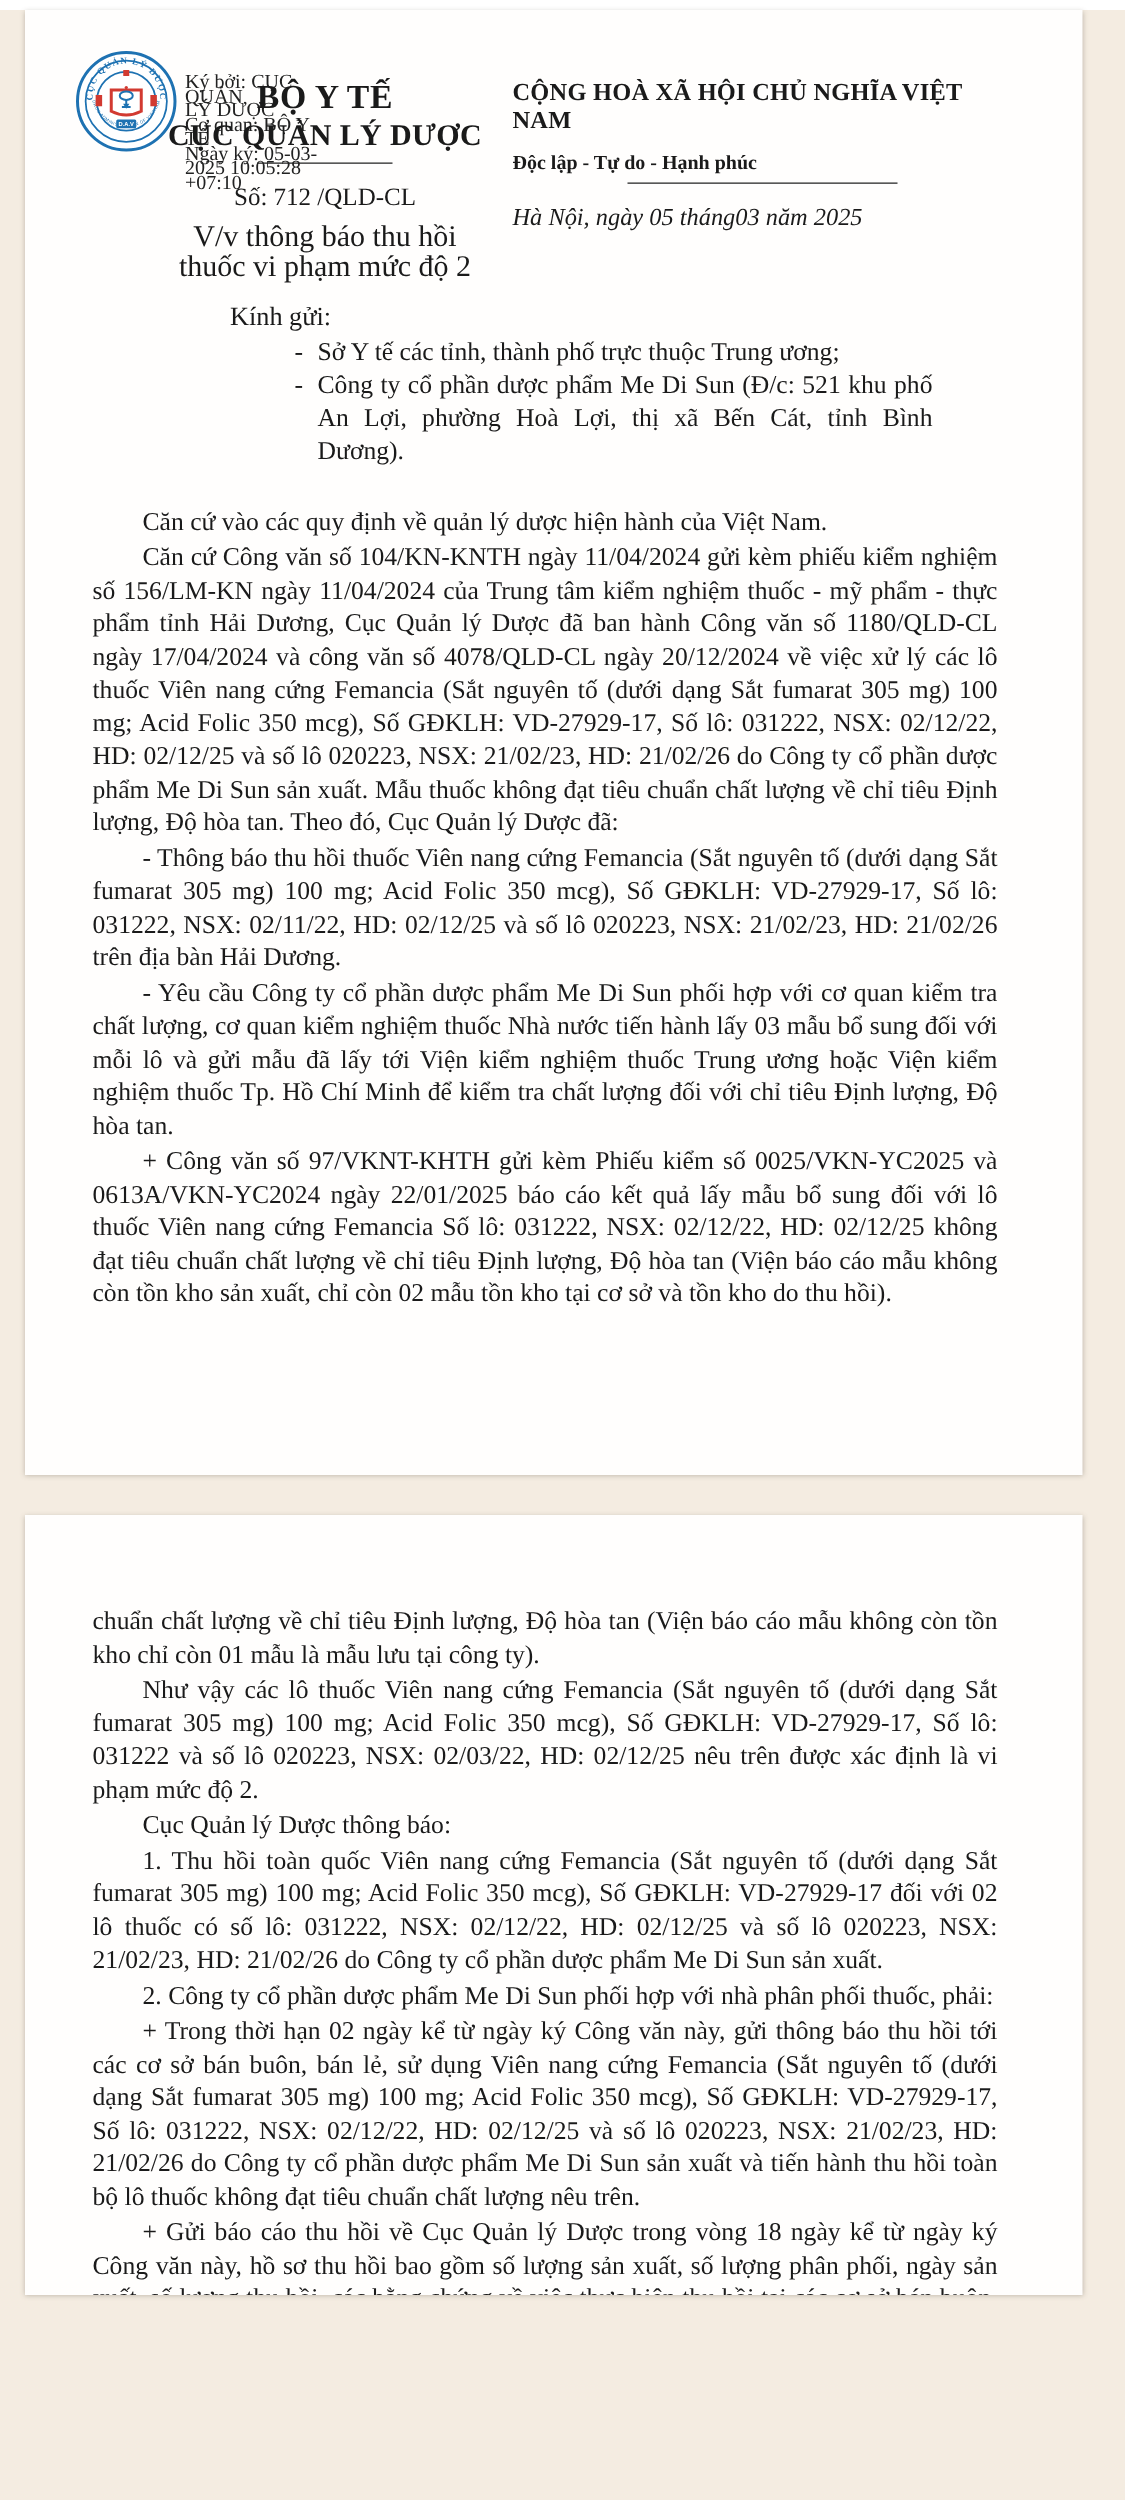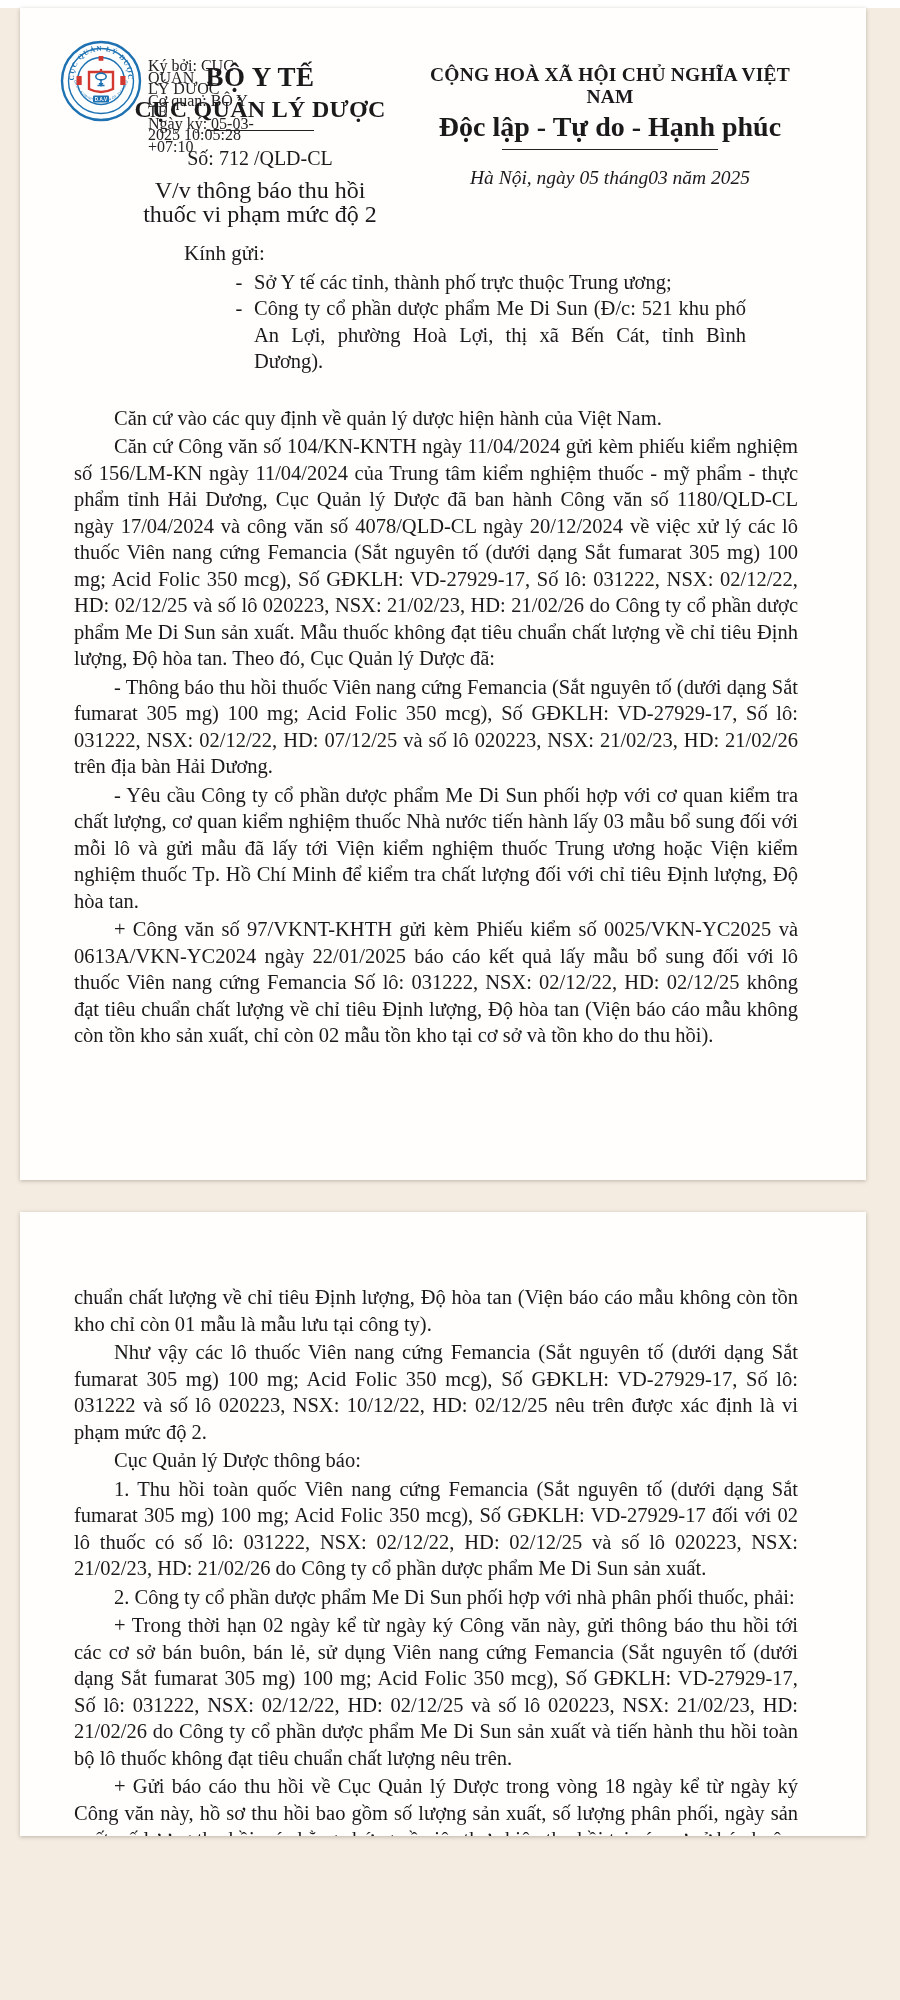--- a/index.html
+++ b/index.html
@@ -13,29 +13,29 @@
   .page{
     position:absolute;left:20px;width:846px;background:#fffefd;
     box-shadow:0 1px 4px rgba(90,80,65,.35);
     overflow:hidden;
   }
   #page1{top:8px;height:1172px;}
   #page2{top:1212px;height:624px;}
 
   
   .hdr-left{position:absolute;left:60px;top:54px;width:360px;text-align:center;}
-  .hdr-right{position:absolute;left:390px;top:56px;width:400px;text-align:center;}
+  .hdr-right{position:absolute;left:390px;top:56px;width:400px;}
   .ministry{font-size:27px;font-weight:bold;letter-spacing:.5px;}
   .agency{font-size:24px;font-weight:bold;margin-top:3px;letter-spacing:.3px;}
   .rule-left{width:108px;height:0;border-top:1.6px solid #222;margin:7px auto 0 auto;}
   .rule-right{width:216px;height:0;border-top:1.6px solid #222;margin:6px auto 0 auto;}
   .doc-no{font-size:20px;margin-top:16px;}
   .subject{font-size:24px;line-height:24px;margin:8px auto 0 auto;width:268px;}
   .national{font-size:19.5px;font-weight:bold;letter-spacing:.2px;}
-  .motto{font-size:28px;font-weight:bold;margin-top:3px;}
+  .motto{font-size:16px;font-weight:bold;margin-top:14px;}
   .place-date{font-size:19.5px;font-style:italic;margin-top:17px;}
 
   .stamp{position:absolute;left:40px;top:32px;width:82px;height:82px;}
   .sig-block{
     position:absolute;left:128px;top:52px;width:110px;
     font-size:16px;line-height:11.5px;color:#222;
     font-family:"Liberation Serif","DejaVu Serif",serif;
   }
 
   
@@ -119,31 +119,31 @@
         <span class="recip-dash">-</span>
         <span class="recip-text">Sở Y tế các tỉnh, thành phố trực thuộc Trung ương;</span>
       </div>
       <div class="recip-row">
         <span class="recip-dash">-</span>
         <span class="recip-text">Công ty cổ phần dược phẩm Me Di Sun (Đ/c: 521 khu phố An Lợi, phường Hoà Lợi, thị xã Bến Cát, tỉnh Bình Dương).</span>
       </div>
     </div>
     <p class="para">Căn cứ vào các quy định về quản lý dược hiện hành của Việt Nam.</p>
     <p class="para">Căn cứ Công văn số 104/KN-KNTH ngày 11/04/2024 gửi kèm phiếu kiểm nghiệm số 156/LM-KN ngày 11/04/2024 của Trung tâm kiểm nghiệm thuốc - mỹ phẩm - thực phẩm tỉnh Hải Dương, Cục Quản lý Dược đã ban hành Công văn số 1180/QLD-CL ngày 17/04/2024 và công văn số 4078/QLD-CL ngày 20/12/2024 về việc xử lý các lô thuốc Viên nang cứng Femancia (Sắt nguyên tố (dưới dạng Sắt fumarat 305 mg) 100 mg; Acid Folic 350 mcg), Số GĐKLH: VD-27929-17, Số lô: 031222, NSX: 02/12/22, HD: 02/12/25 và số lô 020223, NSX: 21/02/23, HD: 21/02/26 do Công ty cổ phần dược phẩm Me Di Sun sản xuất. Mẫu thuốc không đạt tiêu chuẩn chất lượng về chỉ tiêu Định lượng, Độ hòa tan. Theo đó, Cục Quản lý Dược đã:</p>
-    <p class="para">- Thông báo thu hồi thuốc Viên nang cứng Femancia (Sắt nguyên tố (dưới dạng Sắt fumarat 305 mg) 100 mg; Acid Folic 350 mcg), Số GĐKLH: VD-27929-17, Số lô: 031222, NSX: 02/12/22, HD: 07/12/25 và số lô 020223, NSX: 21/02/23, HD: 21/02/26 trên địa bàn Hải Dương.</p>
+    <p class="para">- Thông báo thu hồi thuốc Viên nang cứng Femancia (Sắt nguyên tố (dưới dạng Sắt fumarat 305 mg) 100 mg; Acid Folic 350 mcg), Số GĐKLH: VD-27929-17, Số lô: 031222, NSX: 02/11/22, HD: 02/12/25 và số lô 020223, NSX: 21/02/23, HD: 21/02/26 trên địa bàn Hải Dương.</p>
     <p class="para">- Yêu cầu Công ty cổ phần dược phẩm Me Di Sun phối hợp với cơ quan kiểm tra chất lượng, cơ quan kiểm nghiệm thuốc Nhà nước tiến hành lấy 03 mẫu bổ sung đối với mỗi lô và gửi mẫu đã lấy tới Viện kiểm nghiệm thuốc Trung ương hoặc Viện kiểm nghiệm thuốc Tp. Hồ Chí Minh để kiểm tra chất lượng đối với chỉ tiêu Định lượng, Độ hòa tan.</p>
     <p class="para">+ Công văn số 97/VKNT-KHTH gửi kèm Phiếu kiểm số 0025/VKN-YC2025 và 0613A/VKN-YC2024 ngày 22/01/2025 báo cáo kết quả lấy mẫu bổ sung đối với lô thuốc Viên nang cứng Femancia Số lô: 031222, NSX: 02/12/22, HD: 02/12/25 không đạt tiêu chuẩn chất lượng về chỉ tiêu Định lượng, Độ hòa tan (Viện báo cáo mẫu không còn tồn kho sản xuất, chỉ còn 02 mẫu tồn kho tại cơ sở và tồn kho do thu hồi).</p>
 
   </div>
 </div>
 
 <div class="page" id="page2">
   <div class="body-col">
     <p class="para no-indent">chuẩn chất lượng về chỉ tiêu Định lượng, Độ hòa tan (Viện báo cáo mẫu không còn tồn kho chỉ còn 01 mẫu là mẫu lưu tại công ty).</p>
-    <p class="para">Như vậy các lô thuốc Viên nang cứng Femancia (Sắt nguyên tố (dưới dạng Sắt fumarat 305 mg) 100 mg; Acid Folic 350 mcg), Số GĐKLH: VD-27929-17, Số lô: 031222 và số lô 020223, NSX: 10/12/22, HD: 02/12/25 nêu trên được xác định là vi phạm mức độ 2.</p>
+    <p class="para">Như vậy các lô thuốc Viên nang cứng Femancia (Sắt nguyên tố (dưới dạng Sắt fumarat 305 mg) 100 mg; Acid Folic 350 mcg), Số GĐKLH: VD-27929-17, Số lô: 031222 và số lô 020223, NSX: 02/03/22, HD: 02/12/25 nêu trên được xác định là vi phạm mức độ 2.</p>
     <p class="para">Cục Quản lý Dược thông báo:</p>
     <p class="para">1. Thu hồi toàn quốc Viên nang cứng Femancia (Sắt nguyên tố (dưới dạng Sắt fumarat 305 mg) 100 mg; Acid Folic 350 mcg), Số GĐKLH: VD-27929-17 đối với 02 lô thuốc có số lô: 031222, NSX: 02/12/22, HD: 02/12/25 và số lô 020223, NSX: 21/02/23, HD: 21/02/26 do Công ty cổ phần dược phẩm Me Di Sun sản xuất.</p>
     <p class="para">2. Công ty cổ phần dược phẩm Me Di Sun phối hợp với nhà phân phối thuốc, phải:</p>
     <p class="para">+ Trong thời hạn 02 ngày kể từ ngày ký Công văn này, gửi thông báo thu hồi tới các cơ sở bán buôn, bán lẻ, sử dụng Viên nang cứng Femancia (Sắt nguyên tố (dưới dạng Sắt fumarat 305 mg) 100 mg; Acid Folic 350 mcg), Số GĐKLH: VD-27929-17, Số lô: 031222, NSX: 02/12/22, HD: 02/12/25 và số lô 020223, NSX: 21/02/23, HD: 21/02/26 do Công ty cổ phần dược phẩm Me Di Sun sản xuất và tiến hành thu hồi toàn bộ lô thuốc không đạt tiêu chuẩn chất lượng nêu trên.</p>
     <p class="para">+ Gửi báo cáo thu hồi về Cục Quản lý Dược trong vòng 18 ngày kể từ ngày ký Công văn này, hồ sơ thu hồi bao gồm số lượng sản xuất, số lượng phân phối, ngày sản xuất, số lượng thu hồi, các bằng chứng về việc thực hiện thu hồi tại các cơ sở bán buôn, bán lẻ, sử dụng đã mua thuốc theo quy định tại Thông tư số 11/2018/TT-BYT ngày 04/05/2018 của Bộ Y tế quy định về chất lượng thuốc, nguyên liệu làm thuốc.</p>
     <p class="para">3. Sở Y tế các tỉnh thành phố trực thuộc Trung ương, Y tế các ngành thông báo cho các cơ sở kinh doanh, sử dụng thuốc thu hồi lô thuốc không đạt chất lượng nêu trên, công bố thông tin về quyết định thu hồi thuốc trên Trang thông tin điện tử của Sở, kiểm tra và giám sát các đơn vị thực hiện thông báo này; xử lý những đơn vị vi phạm theo quy định hiện hành; báo cáo về Cục Quản lý Dược và các cơ quan chức năng có liên quan.</p>
   </div>
 </div>
 
 </body></html>

